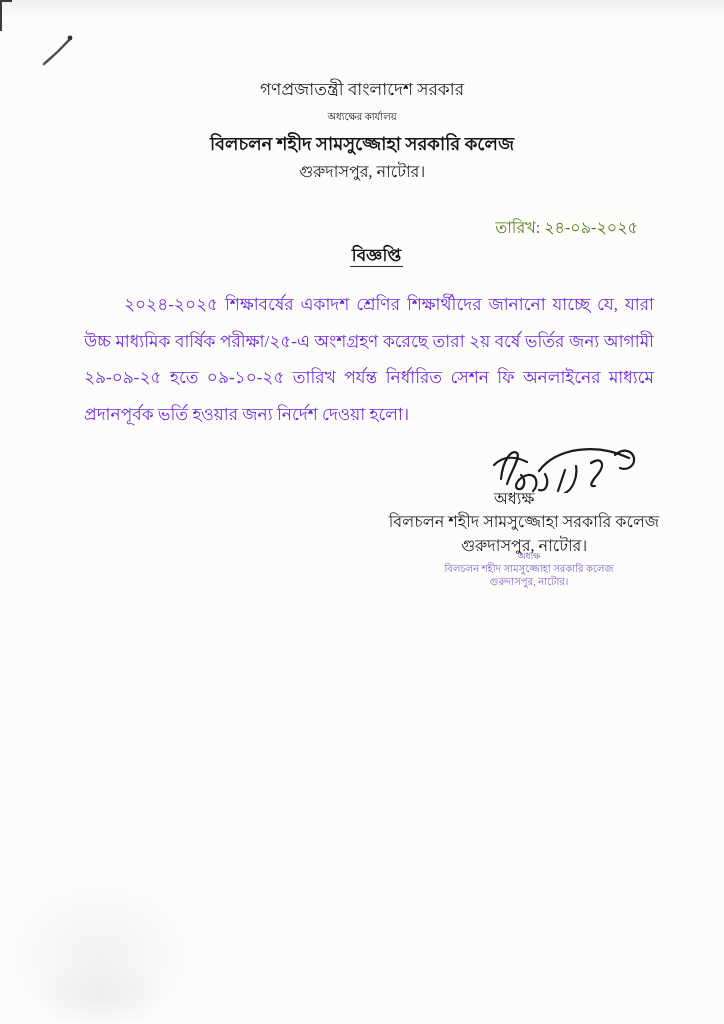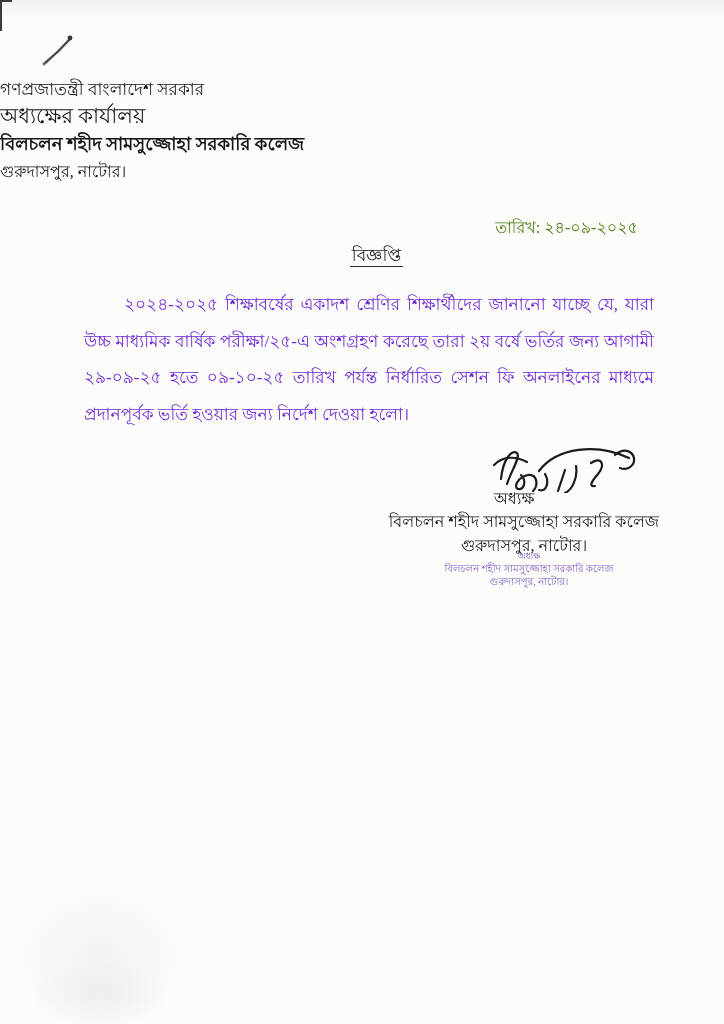--- a/index.html
+++ b/index.html
@@ -26,37 +26,37 @@
     background: radial-gradient(closest-side, rgba(60,60,70,0.05), rgba(60,60,70,0.0));
   }
   .smudge.a { left: 5px;  top: 880px; width: 190px; height: 150px; }
   .smudge.b { left: 30px; top: 960px; width: 140px; height: 70px; }
 
   .corner-mark { position: absolute; left: 0; top: 0; }
   .pen-mark    { position: absolute; left: 36px; top: 28px; }
 
   .header {
     position: absolute; top: 76px; left: 0; width: 724px;
-    color: #161616;
+    text-align: center; color: #161616;
   }
   .header .gov      { font-size: 17px; line-height: 27px; }
-  .header .office   { font-size: 21px; line-height: 27px; }
+  .header .office   { font-size: 10px; line-height: 27px; }
   .header .college  { font-size: 18px; line-height: 28px; font-weight: 700; }
   .header .location { font-size: 16px; line-height: 27px; }
 
   .date-line {
     position: absolute; top: 215px; right: 86px;
     font-size: 16px; color: #4d7c0f;
   }
 
   .notice-title-wrap {
     position: absolute; top: 242px; left: 0; width: 724px; text-align: center;
   }
   .notice-title {
-    font-size: 17px; font-weight: 400; color: #161616;
+    font-size: 17px; font-weight: 700; color: #161616;
     border-bottom: 1.6px solid #2a2a2a; padding: 0 2px 1px 2px; margin-left: 29px;
   }
 
   .body-para {
     position: absolute; top: 287px; left: 84px; width: 570px;
     font-size: 17px; line-height: 36.5px;
     text-align: justify; text-indent: 40px; color: #6d28d9;
   }
 
   .sig-svg { position: absolute; left: 487px; top: 441px; }

